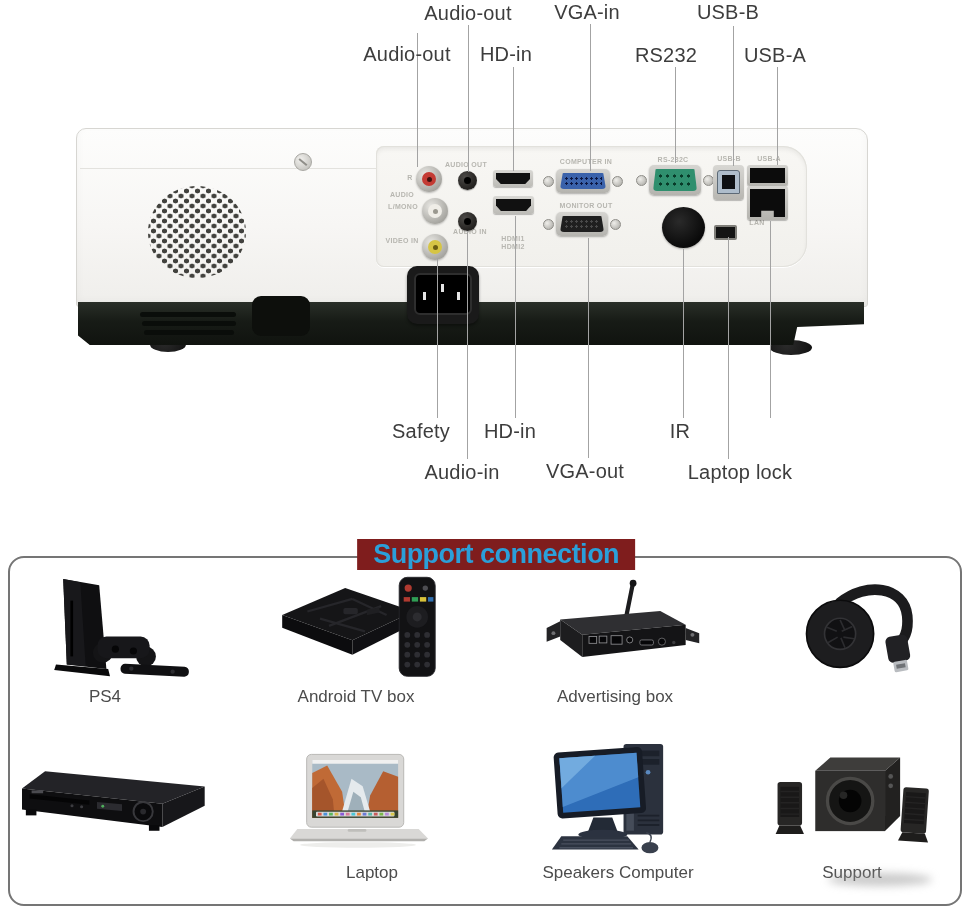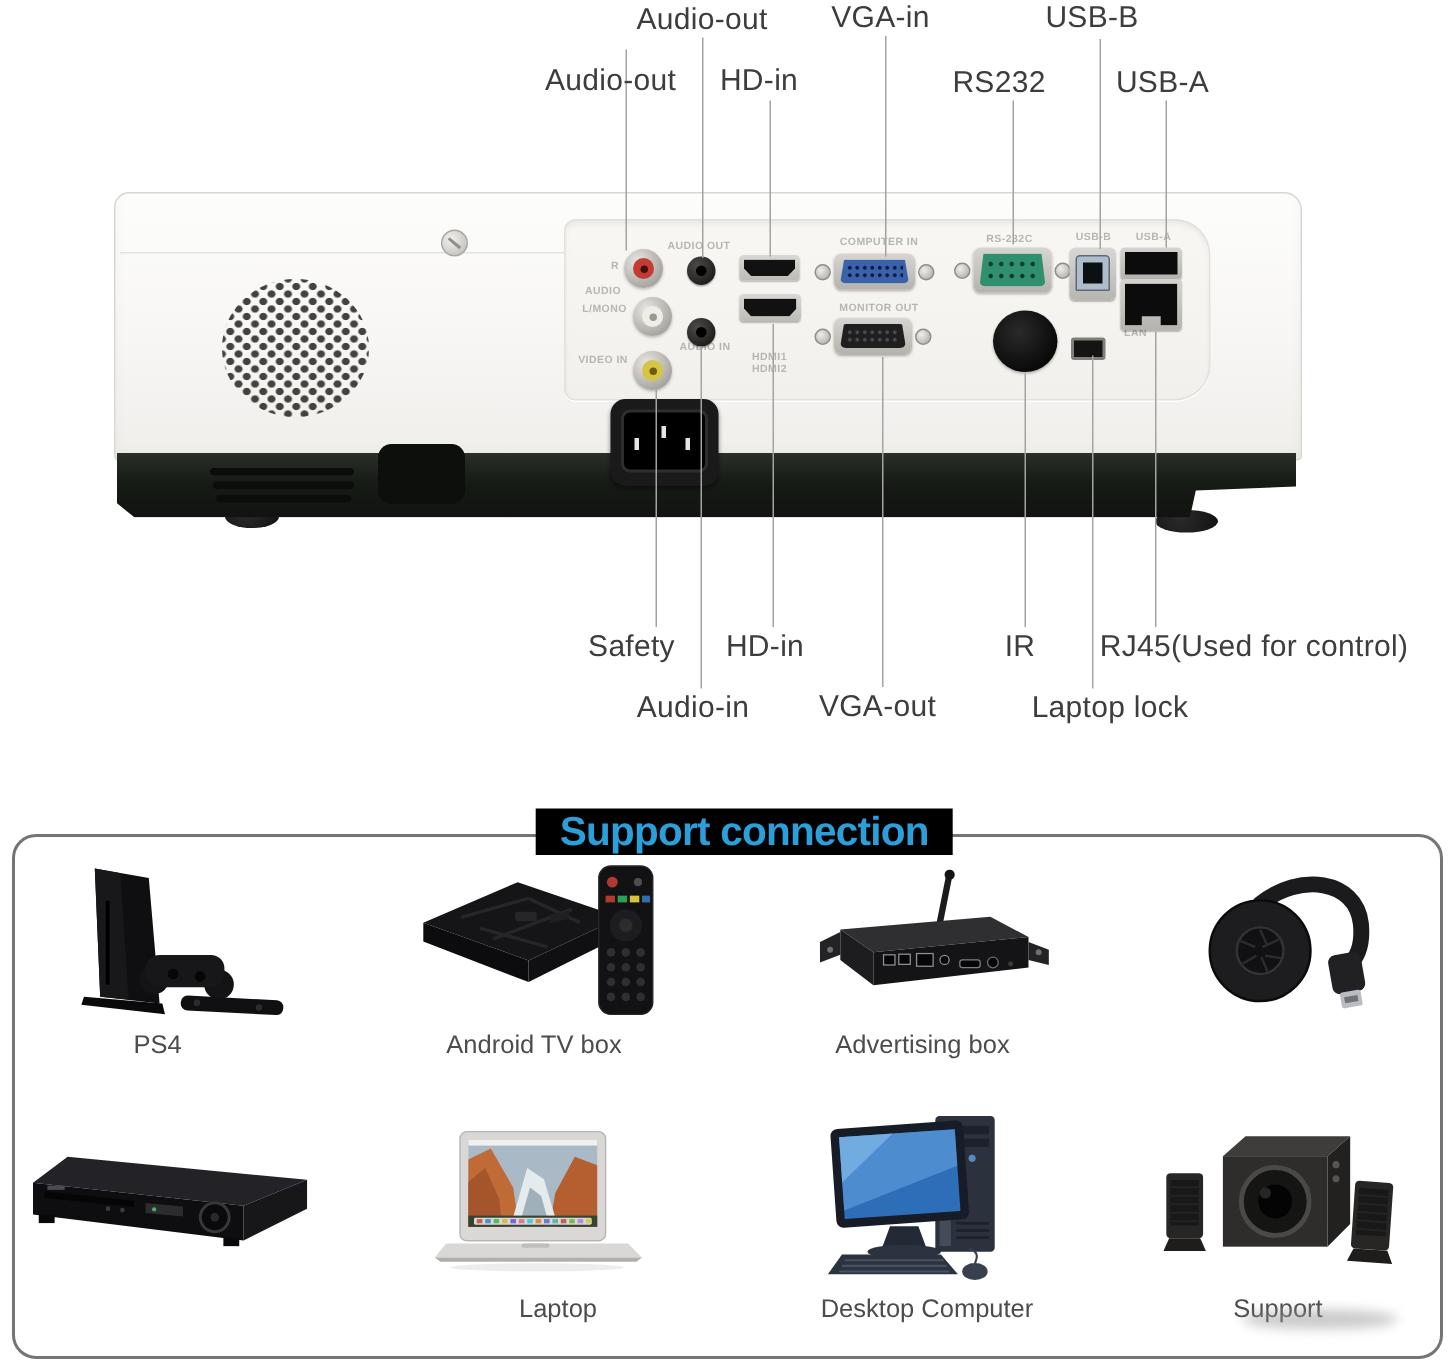--- a/index.html
+++ b/index.html
@@ -66,21 +66,21 @@
     background:linear-gradient(180deg,#2a2f28,#171b16 45%,#10130f);
     clip-path:polygon(0 0,100% 0,100% 52%,91.5% 58%,91% 100%,1.5% 100%,0 78%);}
   .vent{position:absolute;height:5px;border-radius:3px;background:#0a0d0a;z-index:3;}
   .handle{position:absolute;left:252px;top:296px;width:58px;height:40px;border-radius:9px;
     background:#0d0f0c;z-index:3;}
   .foot{position:absolute;border-radius:50%;background:radial-gradient(circle at 40% 30%,#2b2b2b,#111);z-index:1;}
   
   .supbox{position:absolute;left:8px;top:556px;width:950px;height:346px;
     border:2px solid #757575;border-radius:16px;z-index:1;}
   .suptitle{position:absolute;left:50%;top:-19px;transform:translateX(-46%);
-    background:#000000;padding:0 16px;font-size:27px;font-weight:bold;white-space:nowrap;z-index:2;
+    background:#7f1d1d;padding:0 16px;font-size:27px;font-weight:bold;white-space:nowrap;z-index:2;
     letter-spacing:-0.5px;}
   .device{position:absolute;text-align:center;z-index:2;}
   .devlbl{position:absolute;transform:translateX(-50%);font-size:17px;color:#4c4c4c;
     white-space:nowrap;z-index:3;}
   .smudge{position:absolute;background:rgba(150,150,150,.5);filter:blur(4px);
     border-radius:50%;z-index:4;}
 </style>
 </head>
 <body>
 
@@ -90,21 +90,20 @@
   <div class="lbl" style="left:587px;top:1px">VGA-in</div>
   <div class="lbl" style="left:728px;top:1px">USB-B</div>
   <div class="lbl" style="left:407px;top:43px">Audio-out</div>
   <div class="lbl" style="left:506px;top:43px">HD-in</div>
   <div class="lbl" style="left:666px;top:44px">RS232</div>
   <div class="lbl" style="left:775px;top:44px">USB-A</div>
 
   <div class="lbl" style="left:421px;top:420px">Safety</div>
   <div class="lbl" style="left:510px;top:420px">HD-in</div>
   <div class="lbl" style="left:680px;top:420px">IR</div>
-  <div class="lbl" style="left:836px;top:420px">RJ45(Used for control)</div>
   <div class="lbl" style="left:462px;top:461px">Audio-in</div>
   <div class="lbl" style="left:585px;top:460px">VGA-out</div>
   <div class="lbl" style="left:740px;top:461px">Laptop lock</div>
 
   <div class="leader" style="left:417px;top:33px;height:134px"></div>
   <div class="leader" style="left:468px;top:25px;height:147px"></div>
   <div class="leader" style="left:513px;top:67px;height:104px"></div>
   <div class="leader" style="left:590px;top:24px;height:147px"></div>
   <div class="leader" style="left:675px;top:67px;height:96px"></div>
   <div class="leader" style="left:733px;top:26px;height:140px"></div>
@@ -396,21 +395,21 @@
       <polygon points="46,80 66,80 72,96 40,96" fill="#232a36"></polygon>
       <ellipse cx="56" cy="98" rx="26" ry="5" fill="#2b3240"></ellipse>
       <polygon points="12,100 82,100 94,114 2,114" fill="#2c3340"></polygon>
       <g stroke="#49505e" stroke-width="1.5">
           <path d="M14,104 h70 M12,108 h74 M10,112 h78"></path>
         </g>
       <ellipse cx="106" cy="112" rx="9" ry="6" fill="#39404d"></ellipse>
       <path d="M106,106 q4,-8 -4,-10" stroke="#39404d" stroke-width="1.5" fill="none"></path>
     </svg>
   </div>
-  <div class="devlbl" style="left:618px;top:863px">Desktop Computer</div>
+  <div class="devlbl" style="left:618px;top:863px">Speakers Computer</div>
 
   <div class="device" style="left:770px;top:744px;width:165px;height:112px">
     <svg width="165" height="112" viewBox="0 0 175 118">
       <polygon points="48,28 122,28 138,14 64,14" fill="#3e3d3b"></polygon>
       <polygon points="122,28 138,14 138,76 122,92" fill="#222120"></polygon>
       <rect x="48" y="28" width="74" height="64" fill="#2e2d2c"></rect>
       <circle cx="85" cy="60" r="24" fill="#151514" stroke="#4a4947" stroke-width="3.5"></circle>
       <circle cx="85" cy="60" r="12" fill="#040404"></circle>
       <circle cx="78" cy="54" r="4" fill="#262625"></circle>
       <circle cx="128" cy="34" r="2.5" fill="#555"></circle>

